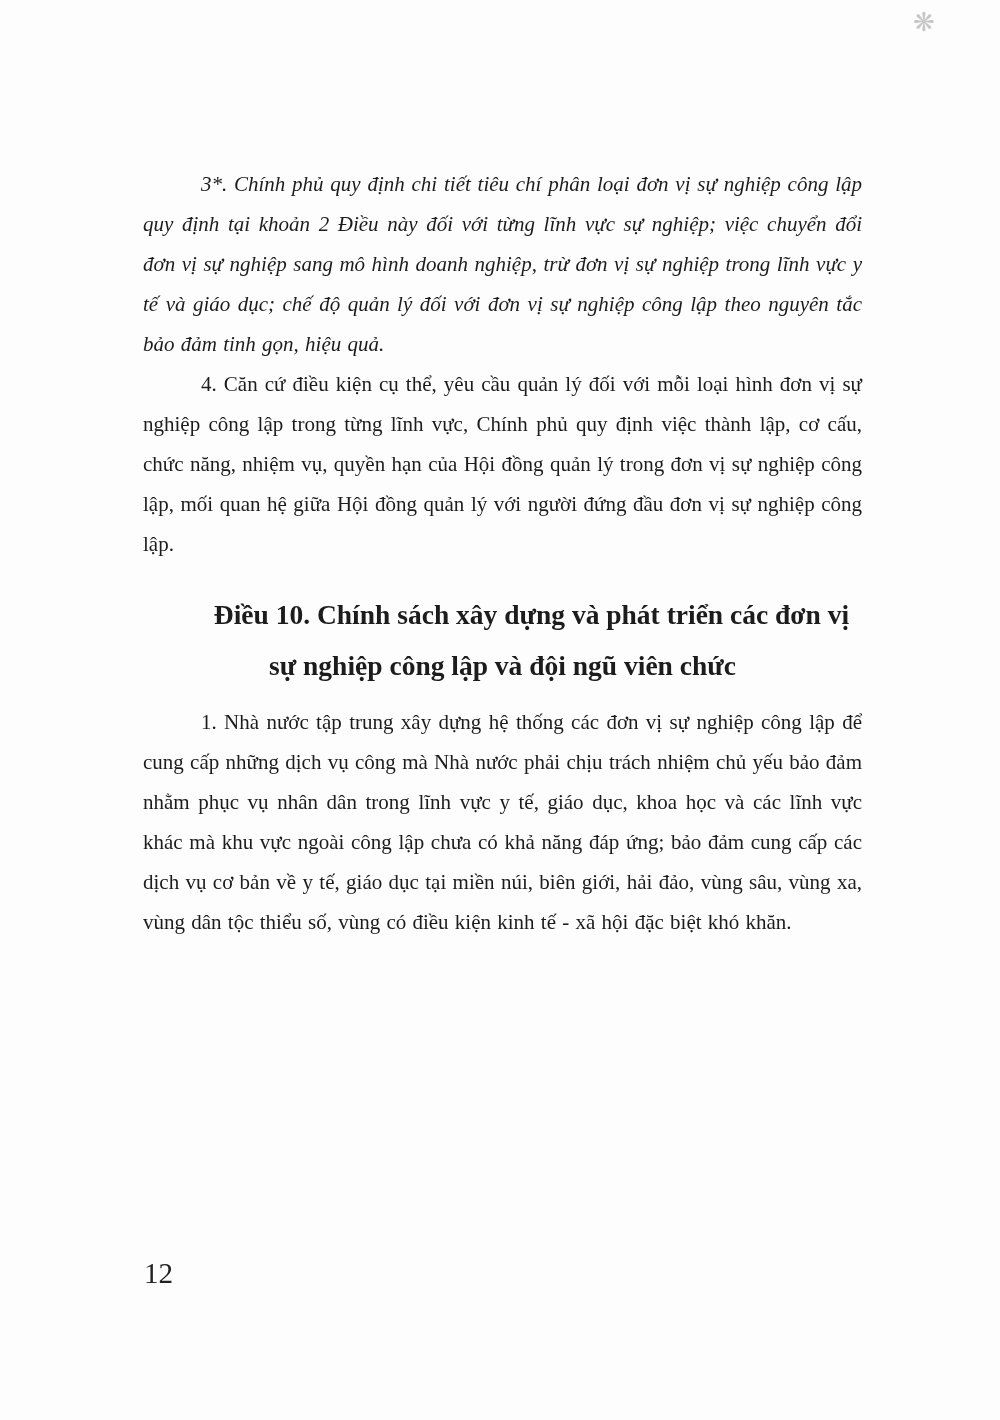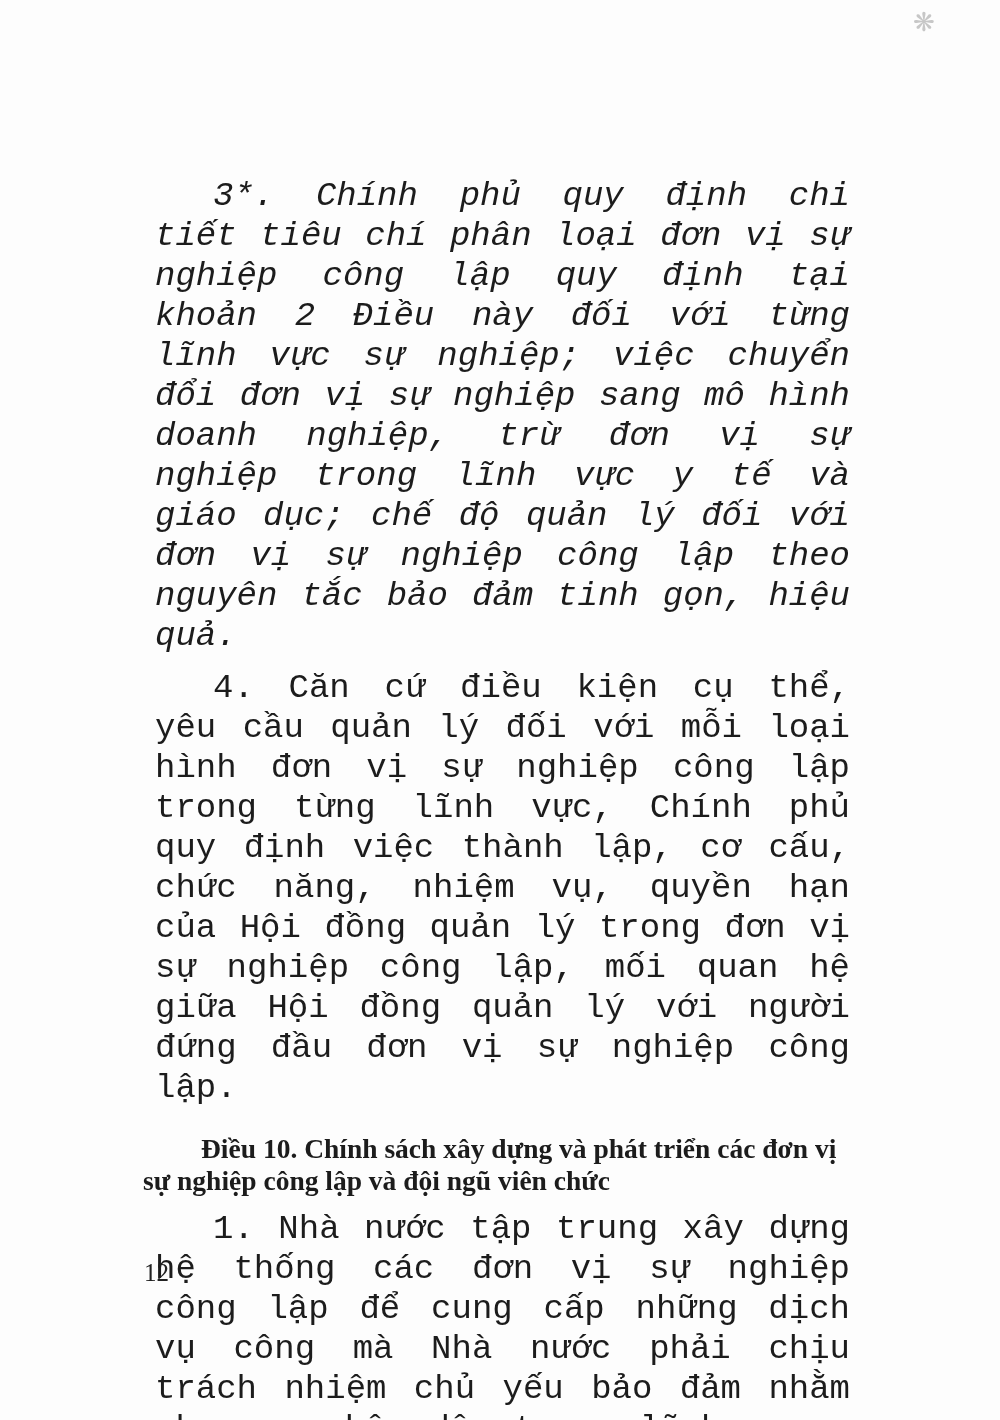--- a/index.html
+++ b/index.html
@@ -29,44 +29,43 @@
     color: #c7c7c7;
     user-select: none;
   }
   .text-block {
     position: absolute;
     left: 143px;
     top: 164px;
     width: 719px;
   }
   p.body {
-    margin: 12px;
-    font-size: 34px;
+    margin: 0;
+    font-size: 21px;
     line-height: 40px;
     text-align: justify;
     text-indent: 58px;
     word-spacing: 1px;
-    font-family: Liberation Mono, monospace;
   }
   p.body.italic {
     font-style: italic;
   }
   h2.heading {
     margin: 25px 0 11px 0;
     font-size: 27.5px;
-    line-height: 32px;
+    line-height: 51px;
     font-weight: 700;
-    text-align: left;
+    text-align: center;
     text-indent: 58px;
   }
   .page-number {
     position: absolute;
     left: 144px;
     top: 1256px;
-    font-size: 25px;
+    font-size: 29px;
     line-height: 34px;
     color: #222222;
   }
 </style>
 </head>
 <body>
 
 <div class="page">
 
   <span class="ornament">❋</span>

